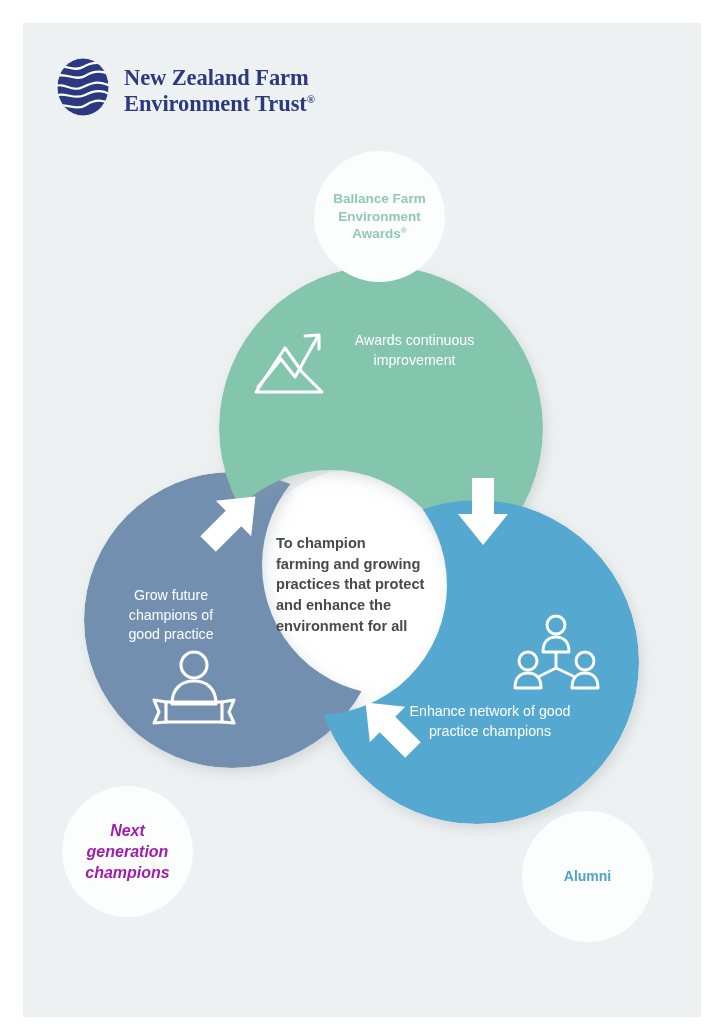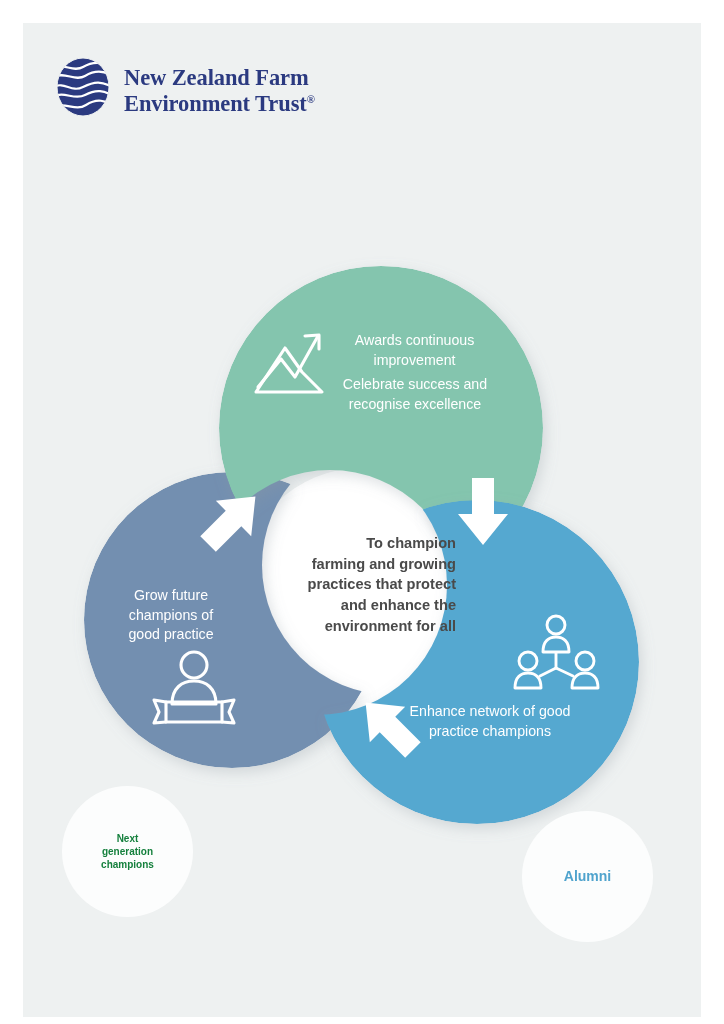--- a/index.html
+++ b/index.html
@@ -72,21 +72,21 @@
     font-weight: bold;
     line-height: 1.32;
   }
   #bubble-awards {
     left: 314px; top: 151px; width: 131px; height: 131px;
     color: #8fc9b4; font-size: 13.5px;
   }
   #bubble-awards .reg { font-size: 8px; vertical-align: super; }
   #bubble-next {
     left: 62px; top: 786px; width: 131px; height: 131px;
-    color: #15803d; font-size: 10px;
+    color: #a21caf; font-size: 16px; font-style: italic;
   }
   #bubble-alumni {
     left: 522px; top: 811px; width: 131px; height: 131px;
     color: #4fa3cd; font-size: 14px; text-align: center;
   }
 
   
   .seg-text {
     position: absolute;
     color: #ffffff;
@@ -96,21 +96,21 @@
     white-space: pre-line;
   }
   #text-green-a { left: 322px; top: 331px; width: 185px; }
   #text-green-b { left: 320px; top: 375px; width: 190px; }
   #text-slate   { left: 104px; top: 586px; width: 134px; }
   #text-blue    { left: 392px; top: 702px; width: 196px; }
 
   #text-center {
     position: absolute;
     left: 276px; top: 533px; width: 180px;
-    text-align: right;
+    text-align: left;
     font-size: 14.6px;
     font-weight: bold;
     line-height: 1.42;
     color: #4a4a4a;
     white-space: pre-line;
   }
 </style>
 </head>
 <body>
 
@@ -217,36 +217,39 @@
       <g transform="rotate(45 242 510)">
         <path d="M231 492 L 253 492 L 253 528 L 267 528 L 242 559 L 217 528 L 231 528 Z" fill="#ffffff" transform="rotate(180 242 525)"></path>
       </g>
 
       <g transform="rotate(-45 379 716)">
         <path d="M368 698 L 390 698 L 390 734 L 404 734 L 379 765 L 354 734 L 368 734 Z" fill="#ffffff" transform="rotate(180 379 731)"></path>
       </g>
     </svg>
   </div>
 
+  <div class="bubble" id="bubble-awards">
+    <span style="white-space:pre-line"><span>Ballance Farm
+Environment
+Awards</span><span class="reg">®</span></span>
+  </div>
 
   <div class="bubble" id="bubble-next">
     <span style="white-space:pre-line">Next
 generation
 champions</span>
   </div>
 
   <div class="bubble" id="bubble-alumni">
     <span style="white-space:pre-line">Alumni</span>
   </div>
 
   <div class="seg-text" id="text-green-a">Awards continuous
 improvement</div>
 
-  <div class="seg-text" id="text-green-b">Celebrate success and
-recognise excellence</div>
 
   <div class="seg-text" id="text-slate">Grow future
 champions of
 good practice</div>
 
   <div class="seg-text" id="text-blue">Enhance network of good
 practice champions</div>
 
   <div id="text-center">To champion
 farming and growing

